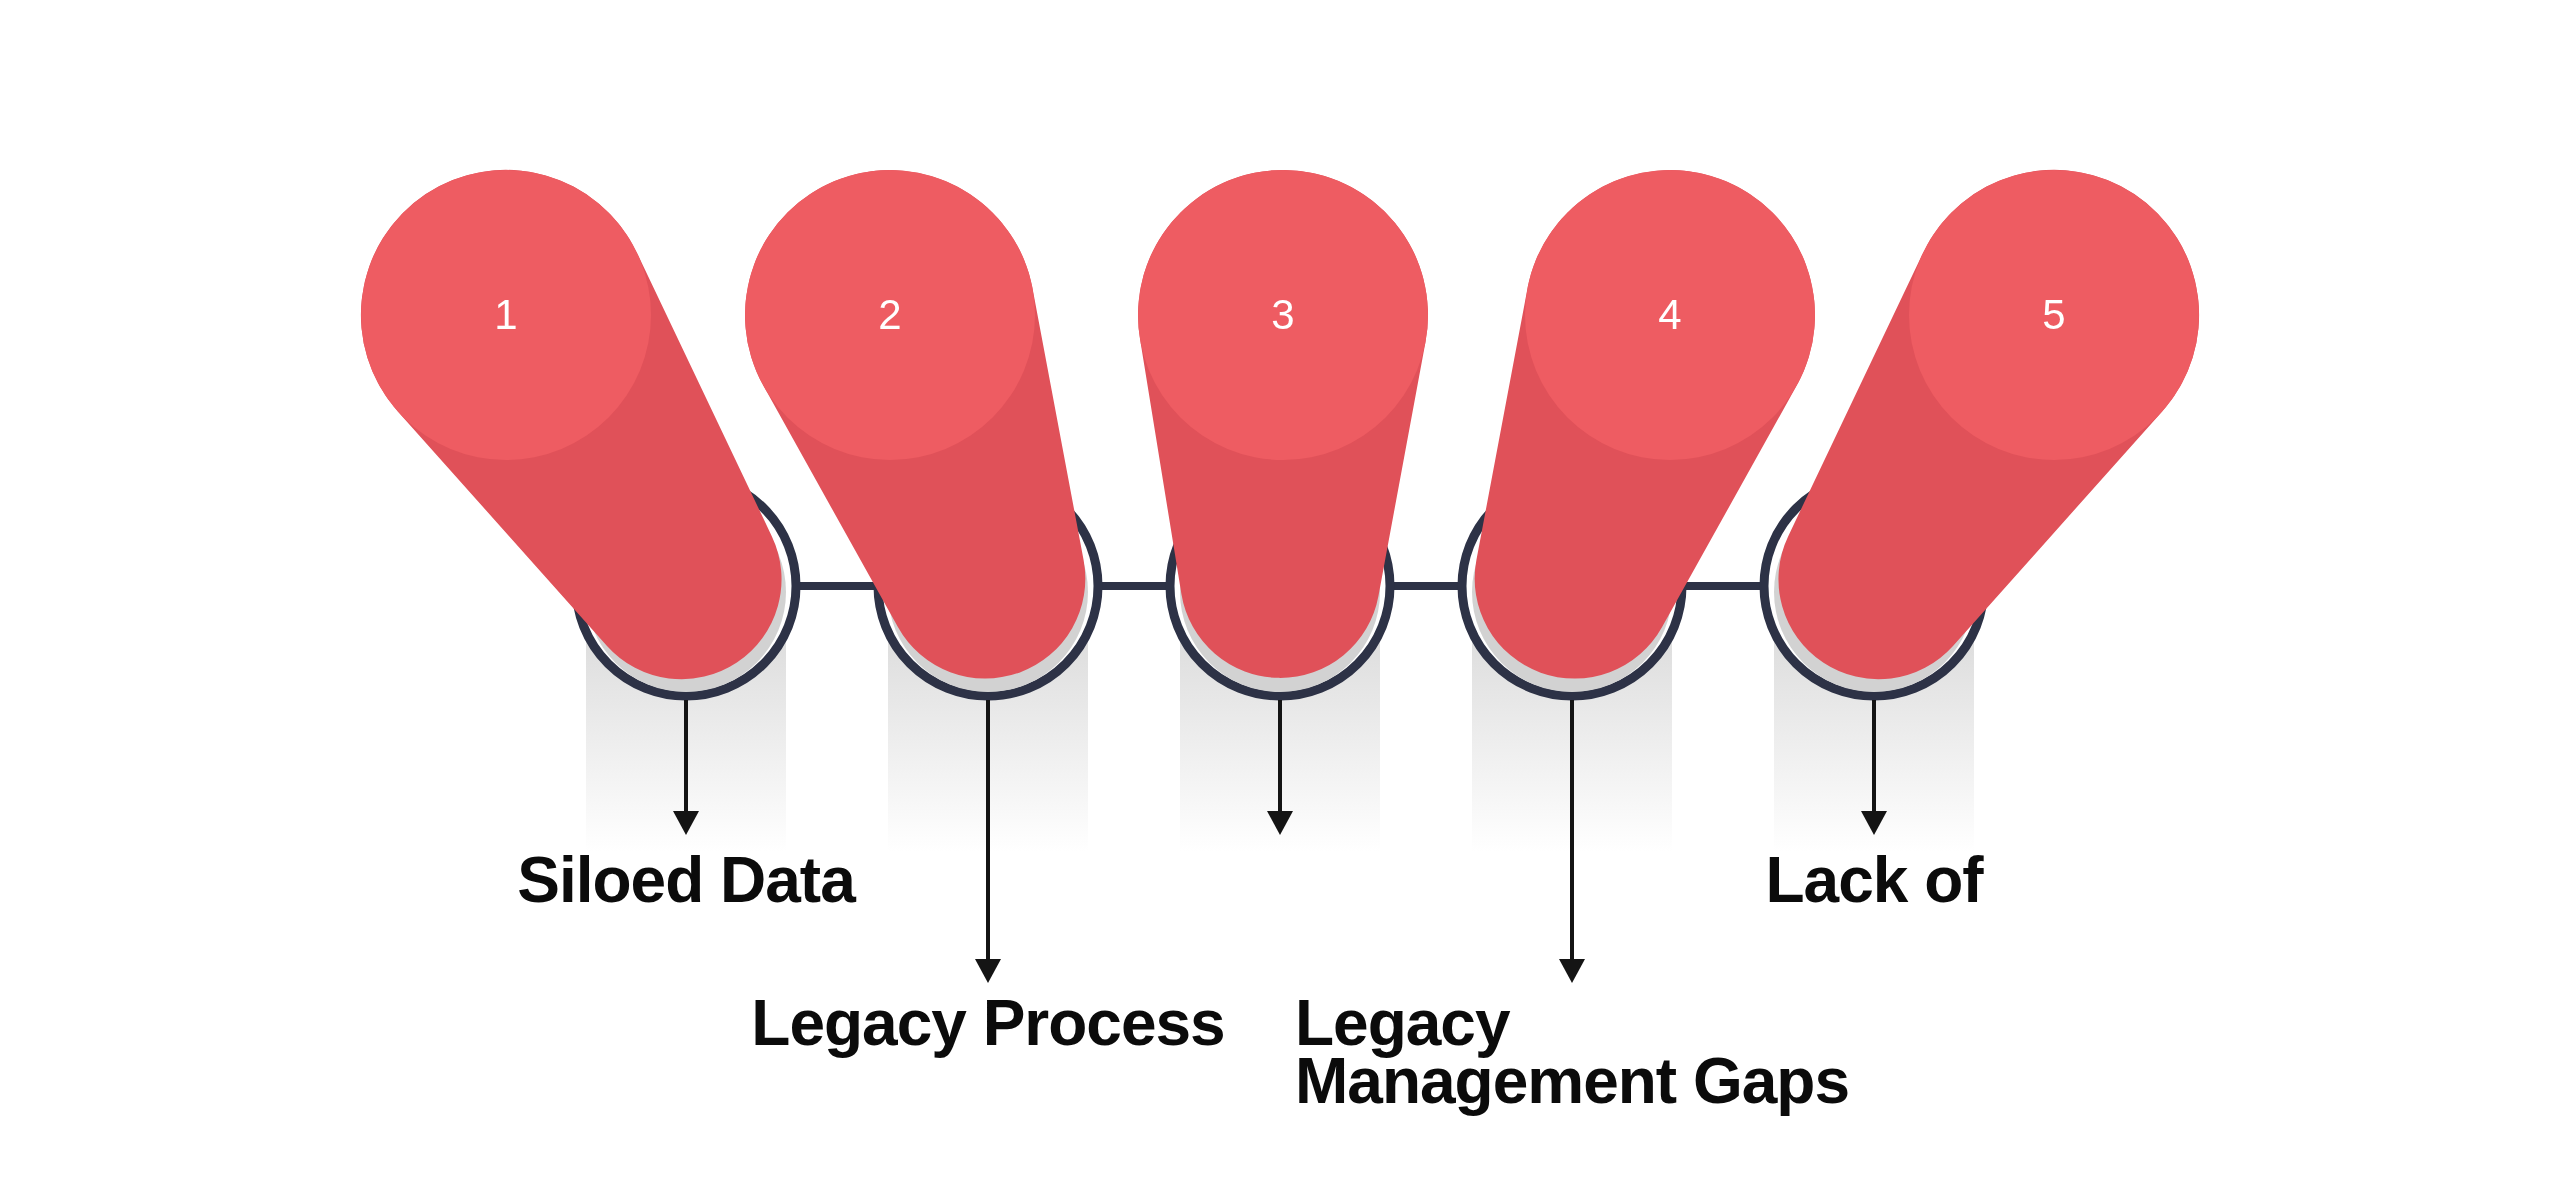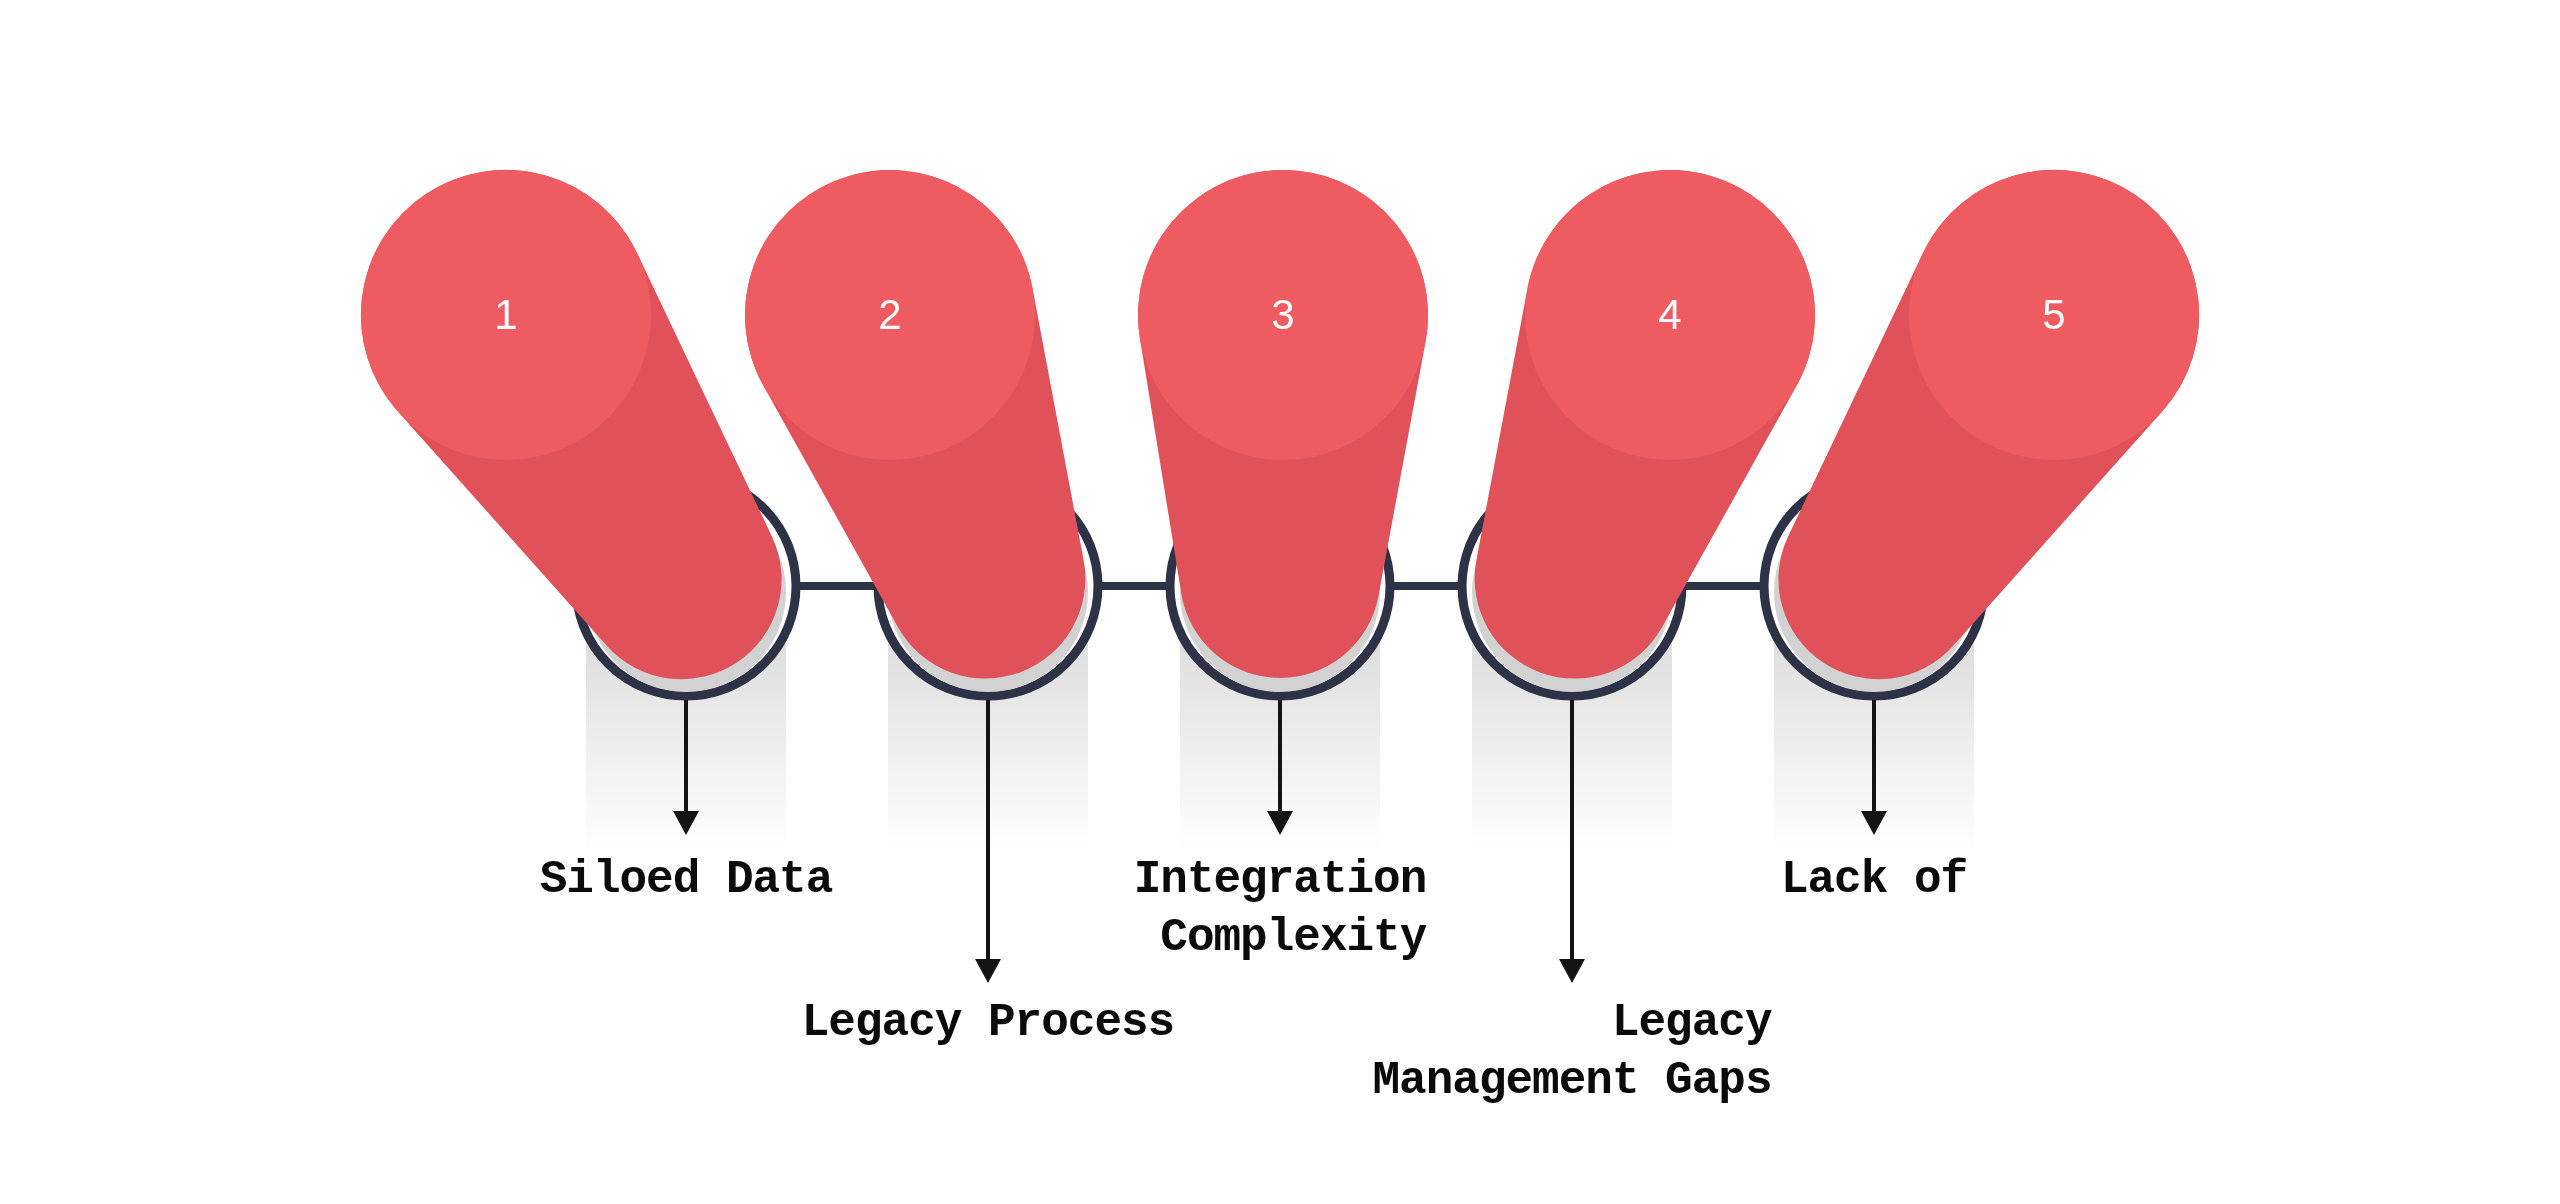--- a/index.html
+++ b/index.html
@@ -10,24 +10,23 @@
     font-family:"Liberation Sans",sans-serif;
   }
   .art{position:absolute;left:0;top:0;}
   .num{
     position:absolute;transform:translate(-50%,-50%);
     font-size:42px;font-weight:400;line-height:1;
     color:var(--num-color,#fff);
   }
   .label{
     position:absolute;transform:translateX(-50%);
-    text-align:right;white-space:nowrap;
-    font-size:46px;line-height:58px;font-weight:600;letter-spacing:-1px;
+    text-align:left;white-space:nowrap;
+    font-size:64px;line-height:58px;font-weight:600;letter-spacing:-1px;
     color:var(--label-color,#0b0b0b);
-    font-family:Liberation Mono, monospace;
   }
 </style>
 </head>
 <body>
 
 <div class="stage" style="--bg: #ffffff; --num-color: #ffffff; --label-color: #0b0b0b;">
 
   <svg class="art" id="art" width="2560" height="1204" viewBox="0 0 2560 1204">
       <defs>
         <linearGradient id="shGrad" x1="0" y1="0" x2="0" y2="1">
@@ -81,24 +80,20 @@
   <div class="num" style="left:1283px;top:315px">3</div>
   <div class="num" style="left:1670px;top:315px">4</div>
   <div class="num" style="left:2054px;top:315px">5</div>
 
   <div class="label" style="left:686px;top:851px">
     <div>Siloed Data</div>
   </div>
   <div class="label" style="left:988px;top:994px">
     <div>Legacy Process</div>
   </div>
-  <div class="label" style="left:1280px;top:851px">
-    <div>Integration</div>
-    <div>Complexity</div>
-  </div>
   <div class="label" style="left:1572px;top:994px">
     <div>Legacy</div>
     <div>Management Gaps</div>
   </div>
   <div class="label" style="left:1874px;top:851px">
     <div>Lack of</div>
   </div>
 
 </div>
 

